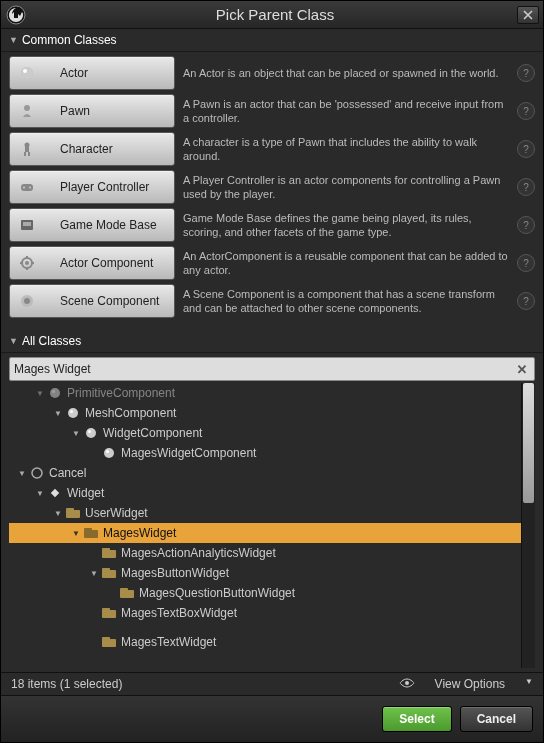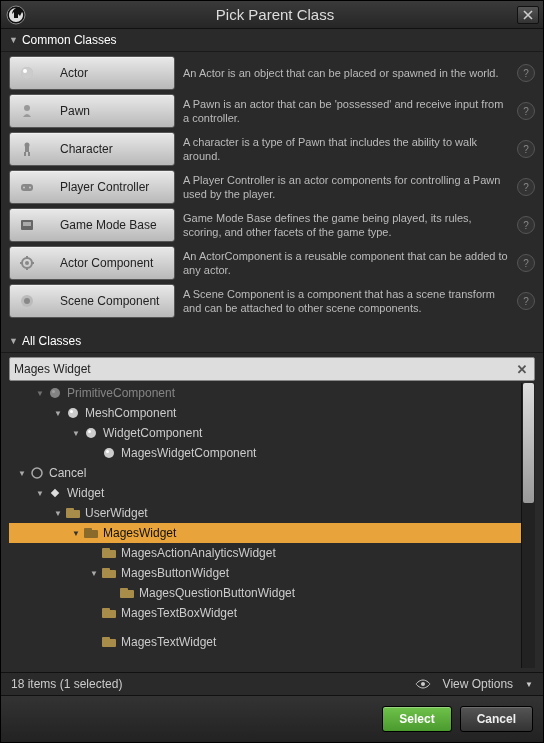--- a/index.html
+++ b/index.html
@@ -32,21 +32,21 @@
 .tree-row { display:flex; align-items:center; height:20px; white-space:nowrap; cursor:pointer; }
 .tree-row.selected { background:#e8a33a; color:#111; }
 .tri-small { width:10px; font-size:8px; color:#aaa; display:inline-flex; justify-content:center; margin-right:2px; }
 .tree-row.selected .tri-small { color:#333; }
 .node-icon { width:16px; height:14px; margin-right:4px; display:inline-flex; align-items:center; justify-content:center; }
 .scrollbar { width:14px; background:#222; position:relative; border-left:1px solid #111; }
 .scrollbar .thumb { position:absolute; left:1px; right:1px; top:0; height:120px; background:linear-gradient(to bottom,#ddd,#999); border-radius:2px; cursor:pointer; }
 
 .status-row { display:flex; align-items:center; padding:4px 10px; font-size:12px; color:#ccc; border-top:1px solid #111; }
 .status-row .spacer { flex:1; }
-.view-opts { display:flex; align-items:center; gap:12px; cursor:pointer; color:#ccc; }
+.view-opts { display:flex; gap:20px; cursor:pointer; color:#ccc; }
 
 .footer { padding:10px; display:flex; justify-content:flex-end; gap:8px; background:linear-gradient(to bottom,#333,#222); border-top:1px solid #111; }
 .btn { height:26px; padding:0 16px; border-radius:3px; font-size:12px; font-weight:600; cursor:pointer; border:1px solid #000; }
 .btn-select { background:linear-gradient(to bottom,#6fc24a,#4a9a2e); color:#fff; box-shadow:inset 0 1px 0 rgba(255,255,255,0.3); }
 .btn-cancel { background:linear-gradient(to bottom,#555,#333); color:#eee; box-shadow:inset 0 1px 0 rgba(255,255,255,0.15); }
 
 svg { display:block; }
 </style>
 </head>
 <body>

